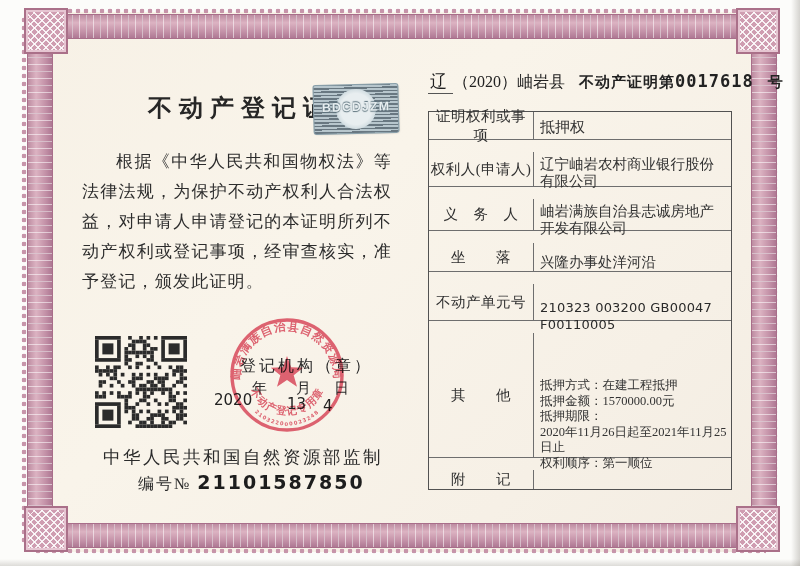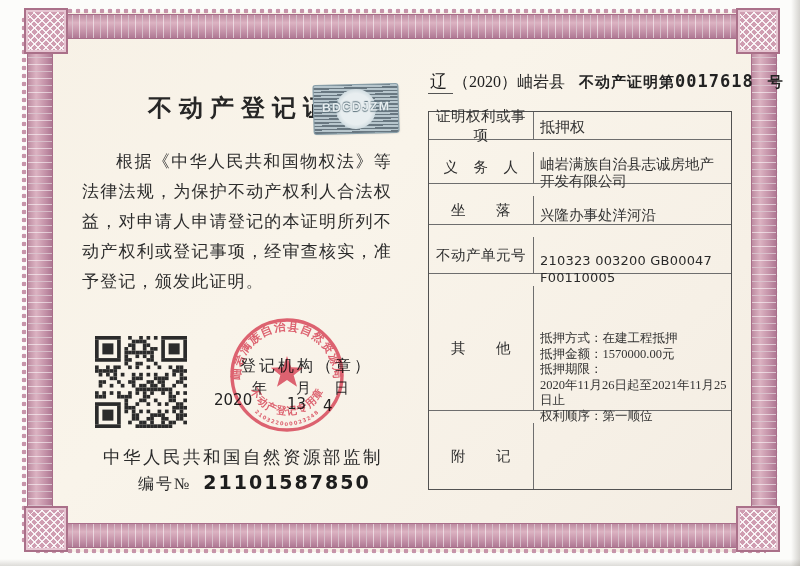--- a/index.html
+++ b/index.html
@@ -59,21 +59,21 @@
         letter-spacing:1.2px;text-indent:2em;text-align:justify;color:#2d2d2d;}
   .qr{position:absolute;left:95px;top:336px;width:92px;height:92px;}
   .reg-org{position:absolute;left:240px;top:356px;font-size:16px;letter-spacing:3px;color:#2b2b2b;}
   .ymd{position:absolute;top:379px;font-size:15px;color:#2b2b2b;}
   .y-char{left:252px;} .m-char{left:296px;} .d-char{left:334px;}
   .date-num{position:absolute;font-family:"DejaVu Sans",sans-serif;font-size:15px;color:#222;}
   .dn-y{left:214px;top:391px;} .dn-m{left:287px;top:395px;} .dn-d{left:323px;top:397px;}
   .seal{position:absolute;left:227px;top:315px;width:120px;height:120px;opacity:.9;
         mix-blend-mode:multiply;}
   .made-by{position:absolute;left:103px;top:445px;font-size:17.5px;letter-spacing:2.5px;color:#2b2b2b;}
-  .no-line{position:absolute;left:138px;top:471px;display:flex;align-items:baseline;gap:12px;}
+  .no-line{position:absolute;left:138px;top:471px;display:flex;align-items:baseline;gap:6px;}
   .no-label{font-size:16px;letter-spacing:2px;color:#2b2b2b;}
   .no-value{font-family:"DejaVu Sans",sans-serif;font-size:19px;font-weight:bold;
         letter-spacing:2px;color:#1d1d1d;}
   
   .serial{position:absolute;left:428px;top:70px;width:335px;display:flex;align-items:baseline;
         white-space:nowrap;color:#222;}
   .serial .fill{font-size:16px;}
   .serial .region{font-size:17px;border-bottom:1px solid #555;padding:0 6px 0 2px;}
   .serial .doc-label{font-size:15px;font-weight:bold;margin-left:14px;letter-spacing:1px;}
   .serial .number{font-family:"DejaVu Sans Mono",monospace;font-size:17px;font-weight:bold;
@@ -381,20 +381,24 @@
     <span class="doc-label">不动产证明第</span>
     <span class="number">0017618</span>
     <span class="unit">号</span>
   </div>
 
   <div class="tbl">
     <div class="trow r1">
       <div class="tlabel">证明权利或事项</div>
       <div class="tval v1">抵押权</div>
     </div>
+    <div class="trow r2">
+      <div class="tlabel">权利人(申请人)</div>
+      <div class="tval v2">辽宁岫岩农村商业银行股份有限公司</div>
+    </div>
     <div class="trow r3">
       <div class="tlabel">义　务　人</div>
       <div class="tval v3">岫岩满族自治县志诚房地产开发有限公司</div>
     </div>
     <div class="trow r4">
       <div class="tlabel">坐　　落</div>
       <div class="tval v4">兴隆办事处洋河沿</div>
     </div>
     <div class="trow r5">
       <div class="tlabel">不动产单元号</div>

